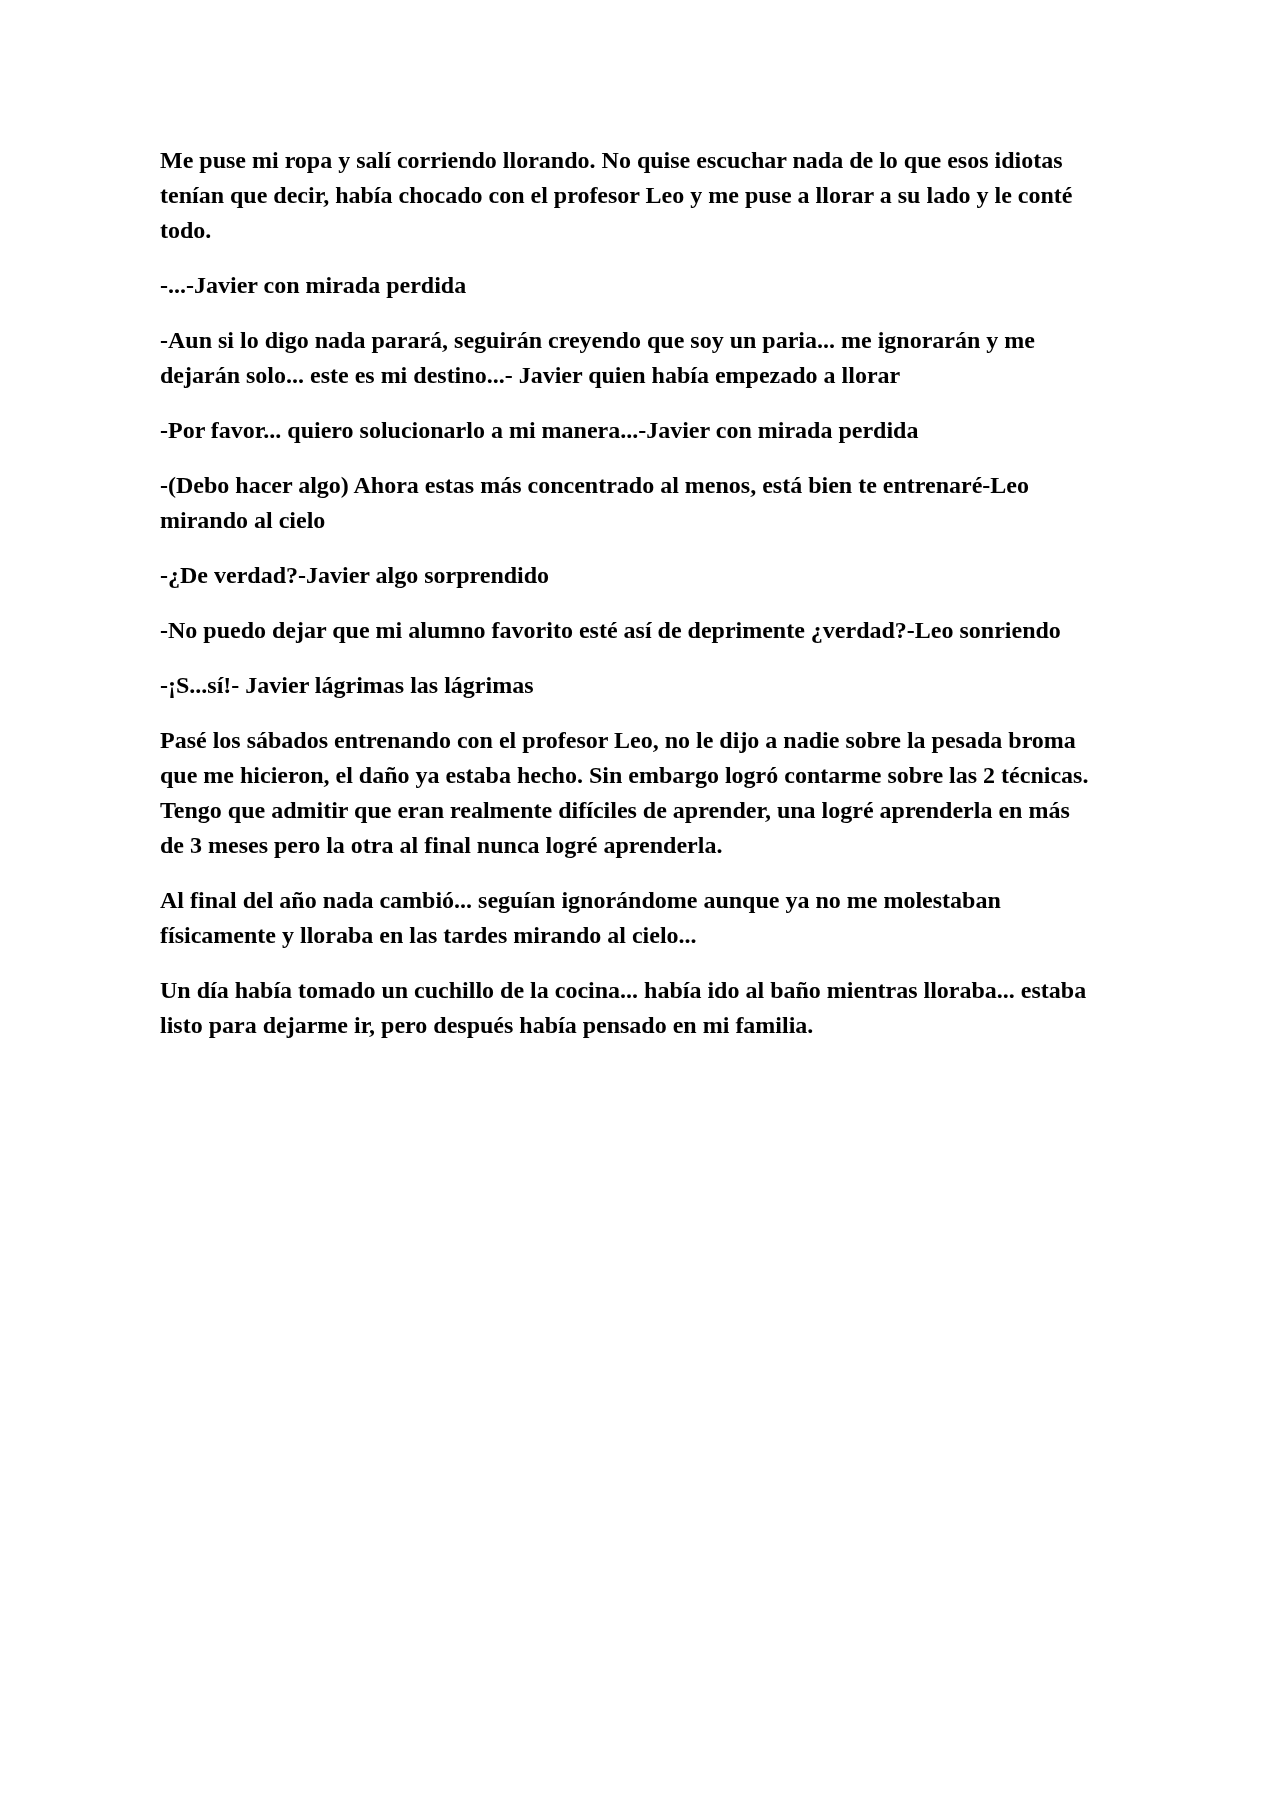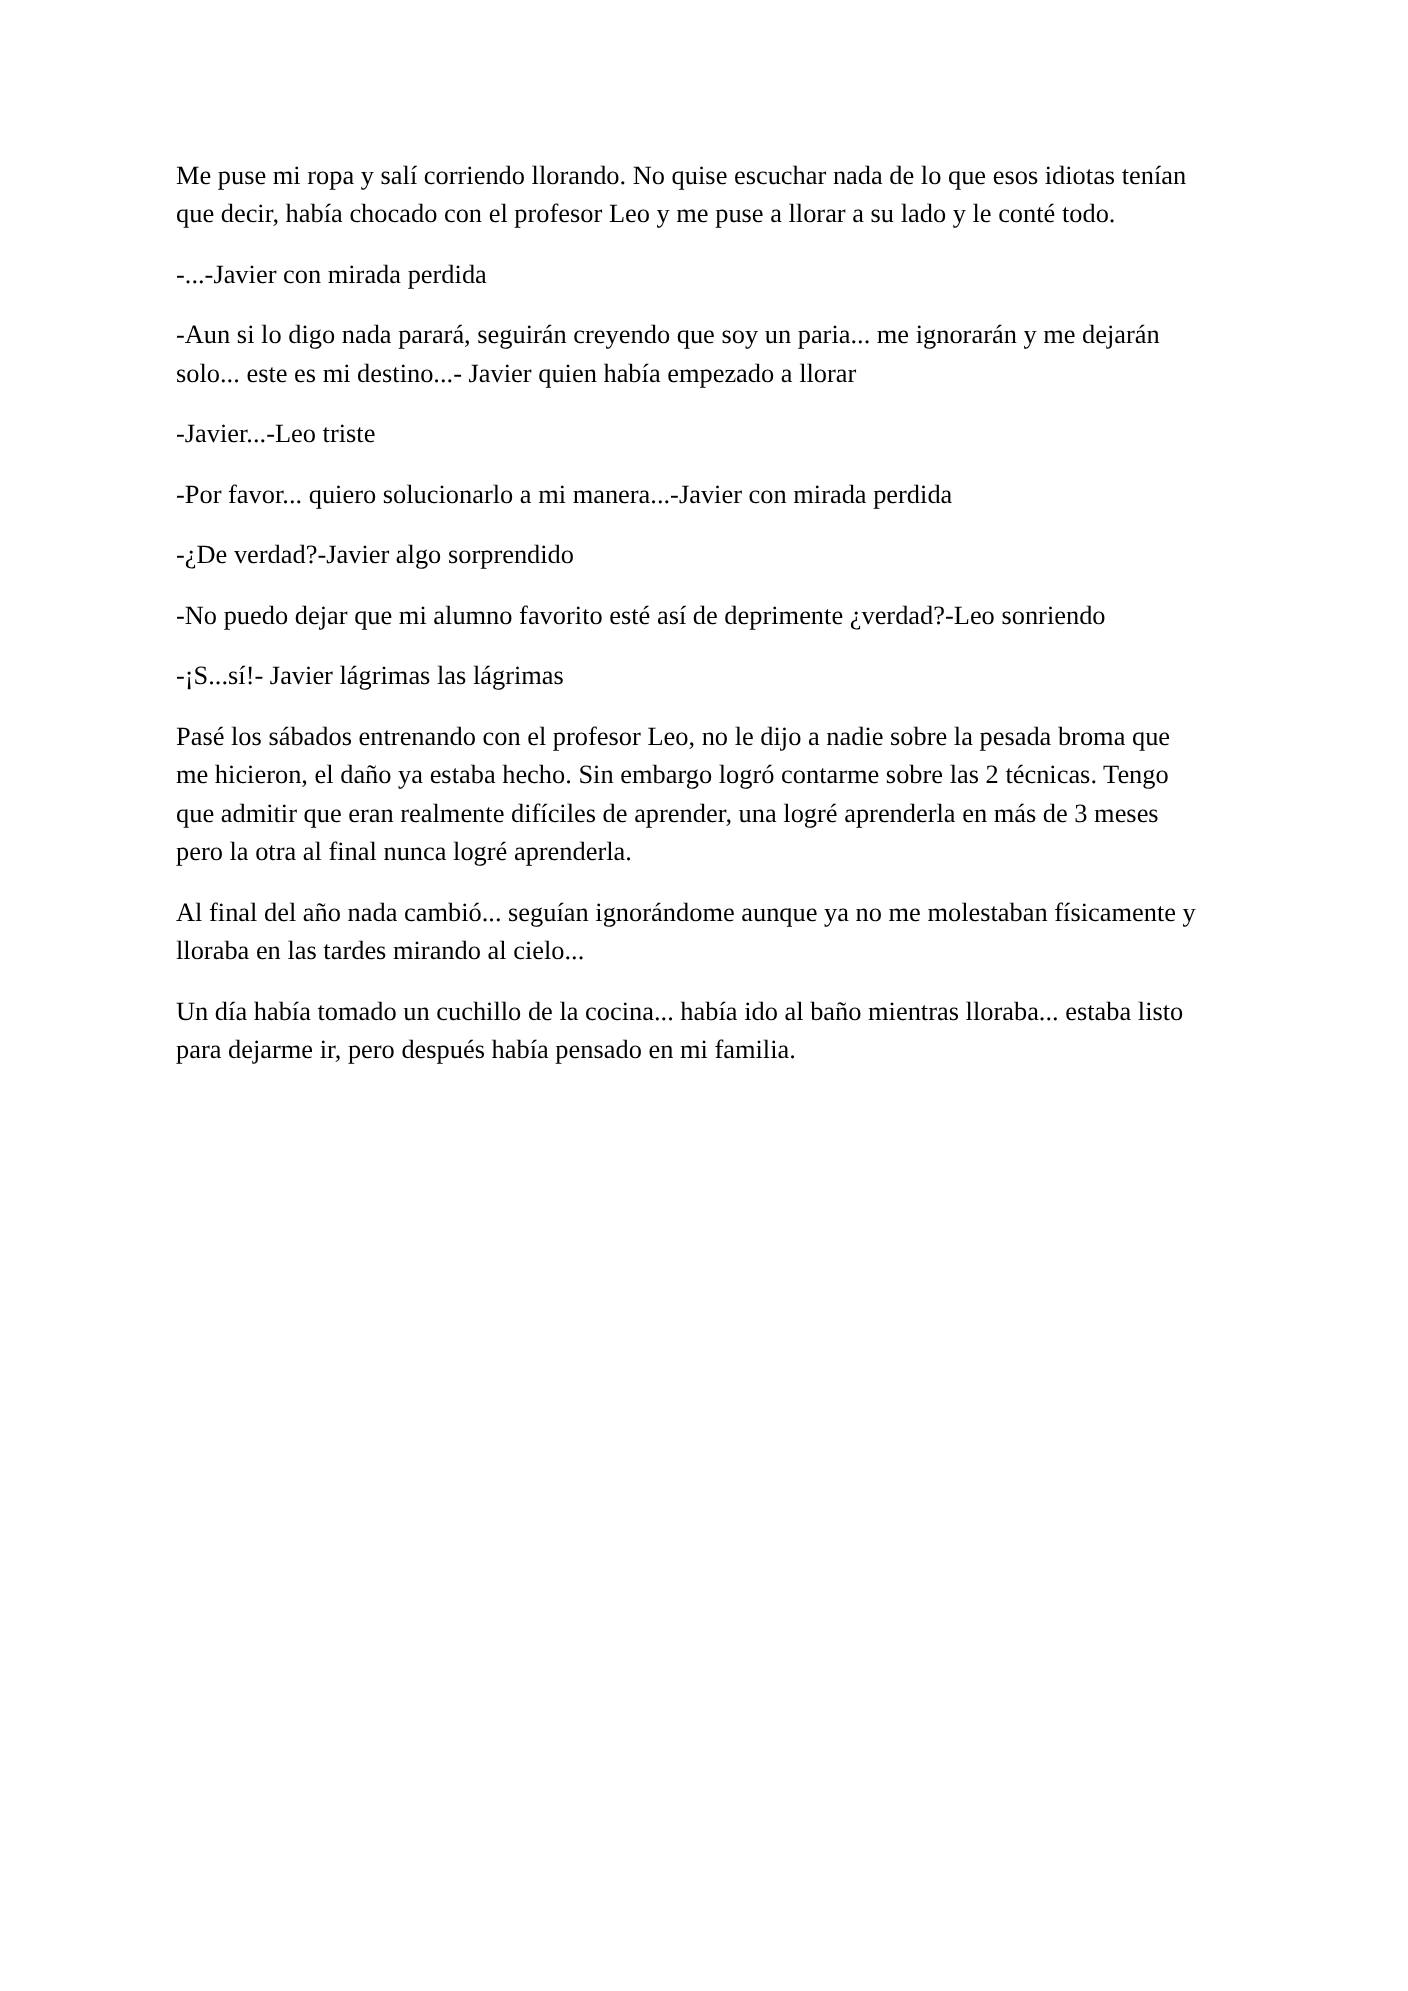--- a/index.html
+++ b/index.html
@@ -7,20 +7,21 @@
     padding: 0;
     background: #ffffff;
   }
   .page {
     width: 1280px;
     height: 1810px;
     background: #ffffff;
     box-sizing: border-box;
     padding: 143px 150px 0 160px;
     overflow: hidden;
+    font-weight: bold;
   }
   .content {
     width: 930px;
   }
   .content p {
     margin: 0 0 20px 0;
     font-family: "Liberation Serif", "DejaVu Serif", serif;
     font-size: 24px;
     line-height: 35px;
     color: #000000;
@@ -29,22 +30,22 @@
   }
 </style>
 </head>
 <body>
 
 <div class="page">
   <div class="content">
     <p>Me puse mi ropa y salí corriendo llorando. No quise escuchar nada de lo que esos idiotas tenían que decir, había chocado con el profesor Leo y me puse a llorar a su lado y le conté todo.</p>
     <p>-...-Javier con mirada perdida</p>
     <p>-Aun si lo digo nada parará, seguirán creyendo que soy un paria... me ignorarán y me dejarán solo... este es mi destino...- Javier quien había empezado a llorar</p>
-    <p>-Javier...-Leo triste</p>
     <p>-Por favor... quiero solucionarlo a mi manera...-Javier con mirada perdida</p>
+    <p>-(Debo hacer algo) Ahora estas más concentrado al menos, está bien te entrenaré-Leo mirando al cielo</p>
     <p>-¿De verdad?-Javier algo sorprendido</p>
     <p>-No puedo dejar que mi alumno favorito esté así de deprimente ¿verdad?-Leo sonriendo</p>
     <p>-¡S...sí!- Javier lágrimas las lágrimas</p>
     <p>Pasé los sábados entrenando con el profesor Leo, no le dijo a nadie sobre la pesada broma que me hicieron, el daño ya estaba hecho. Sin embargo logró contarme sobre las 2 técnicas. Tengo que admitir que eran realmente difíciles de aprender, una logré aprenderla en más de 3 meses pero la otra al final nunca logré aprenderla.</p>
     <p>Al final del año nada cambió... seguían ignorándome aunque ya no me molestaban físicamente y lloraba en las tardes mirando al cielo...</p>
     <p>Un día había tomado un cuchillo de la cocina... había ido al baño mientras lloraba... estaba listo para dejarme ir, pero después había pensado en mi familia.</p>
   </div>
 </div>
 
 </body></html>

